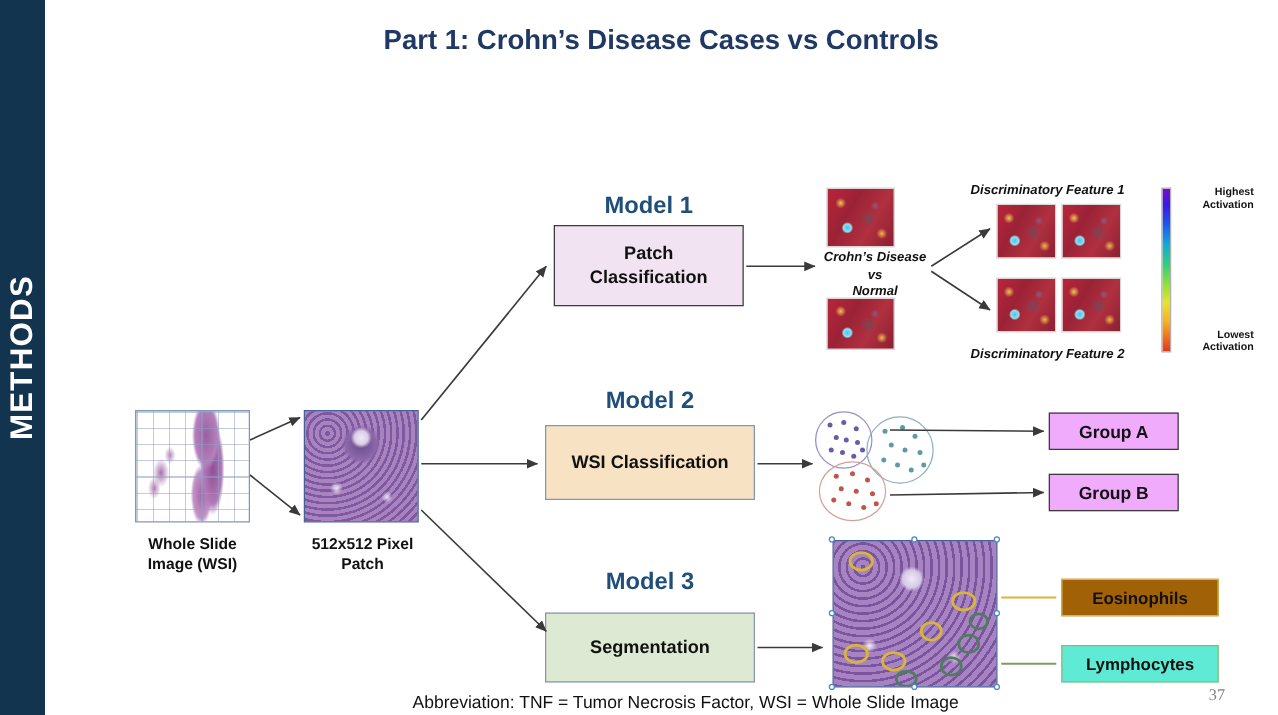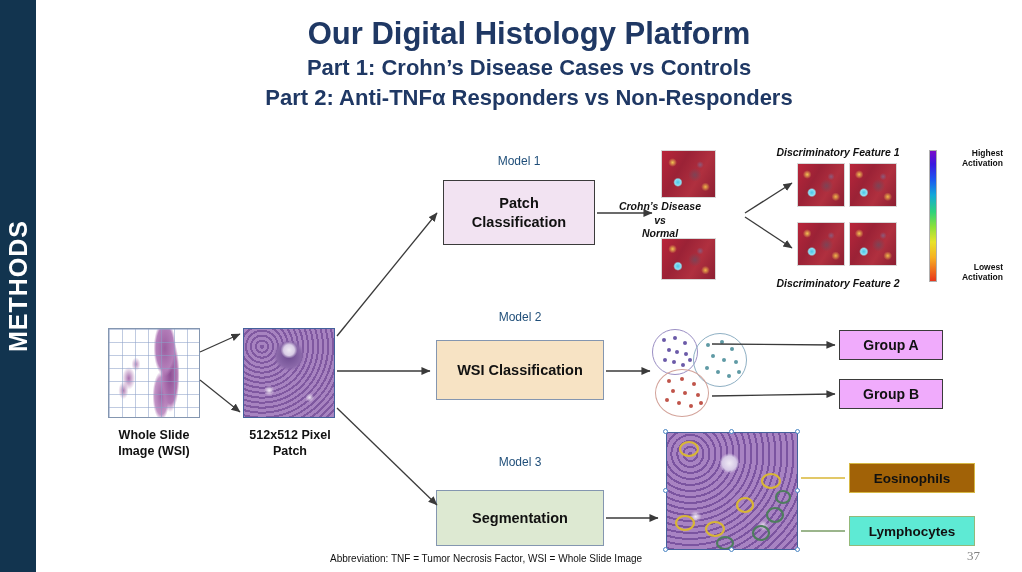--- a/index.html
+++ b/index.html
@@ -56,22 +56,22 @@
     font-weight: bold;
     color: #1f3864;
     line-height: 1.28;
     margin-top: 2px;
   }
 
   
   .abs { position: absolute; }
 
   .model-label {
-    font-size: 12px;
-    font-weight: normal;
+    font-size: 19px;
+    font-weight: bold;
     color: #1f4e79;
     text-align: center;
   }
 
   .model-box {
     box-sizing: border-box;
     display: flex;
     align-items: center;
     justify-content: center;
     text-align: center;
@@ -147,21 +147,21 @@
     font-weight: bold;
     color: #111111;
     text-align: right;
     line-height: 1.2;
   }
 
   #footnote {
     position: absolute;
     left: 330px;
     top: 553px;
-    font-size: 10px;
+    font-size: 14px;
     color: #111111;
     font-weight: normal;
     text-align: right;
   }
   #page-num {
     position: absolute;
     left: 967px;
     top: 548px;
     font-size: 13px;
     color: #808080;
@@ -250,23 +250,21 @@
   }
 </style>
 </head>
 <body>
 
 <div id="sidebar" class="abs">
   <div id="sidebar-label">METHODS</div>
 </div>
 
 <div id="title-block">
-  <div id="main-title">Our Digital Histology Platform</div>
   <div class="sub-title">Part 1: Crohn’s Disease Cases vs Controls</div>
-  <div class="sub-title">Part 2: Anti-TNFα Responders vs Non-Responders</div>
 </div>
 
 <div class="tile wsi" style="left:108px; top:328px; width:92px; height:90px;"></div>
 <div class="caption abs" style="left:90px; top:428px; width:128px;">
   <div>Whole Slide</div>
   <div>Image (WSI)</div>
 </div>
 
 <div class="tile patch" style="left:243px; top:328px; width:92px; height:90px;"></div>
 <div class="caption abs" style="left:226px; top:428px; width:128px;">
@@ -276,21 +274,21 @@
 
 <div class="model-label abs" style="left:443px; top:154px; width:152px;">Model 1</div>
 <div id="model1-box" class="model-box abs" style="left:443px; top:180px; width:152px; height:65px;">
   <div>
     <div>Patch</div>
     <div>Classification</div>
   </div>
 </div>
 
 <div class="tile heat" style="left:661px; top:150px; width:55px; height:48px;"></div>
-<div class="small-cap abs" style="left:602px; top:200px; width:116px;">
+<div class="small-cap abs" style="left:642px; top:200px; width:116px;">
   <div>Crohn’s Disease</div>
   <div>vs</div>
   <div>Normal</div>
 </div>
 <div class="tile heat" style="left:661px; top:238px; width:55px; height:42px;"></div>
 
 <div class="small-cap abs" style="left:760px; top:146px; width:156px;">Discriminatory Feature 1</div>
 <div class="tile heat" style="left:797px; top:163px; width:48px; height:44px;"></div>
 <div class="tile heat" style="left:849px; top:163px; width:48px; height:44px;"></div>
 <div class="tile heat" style="left:797px; top:222px; width:48px; height:44px;"></div>

